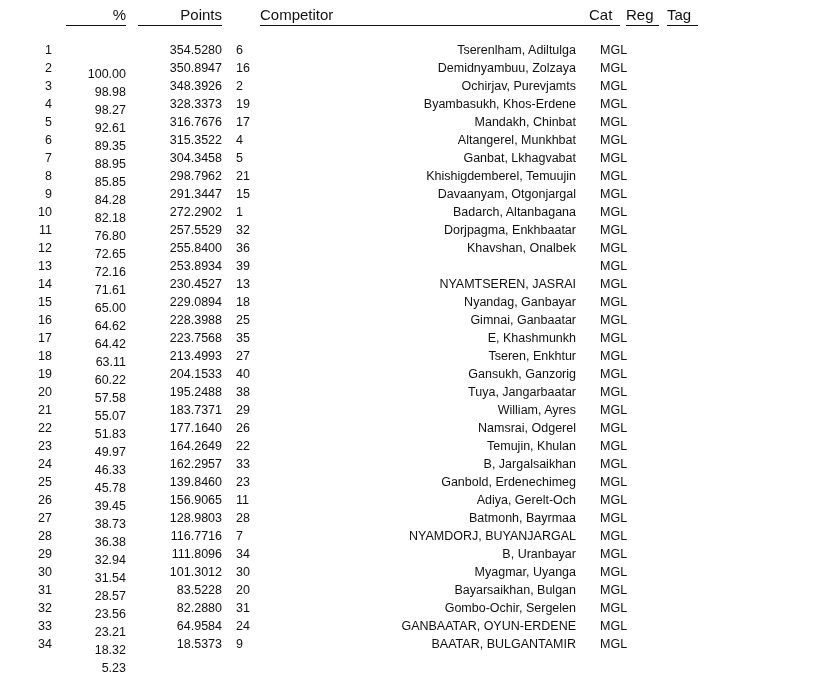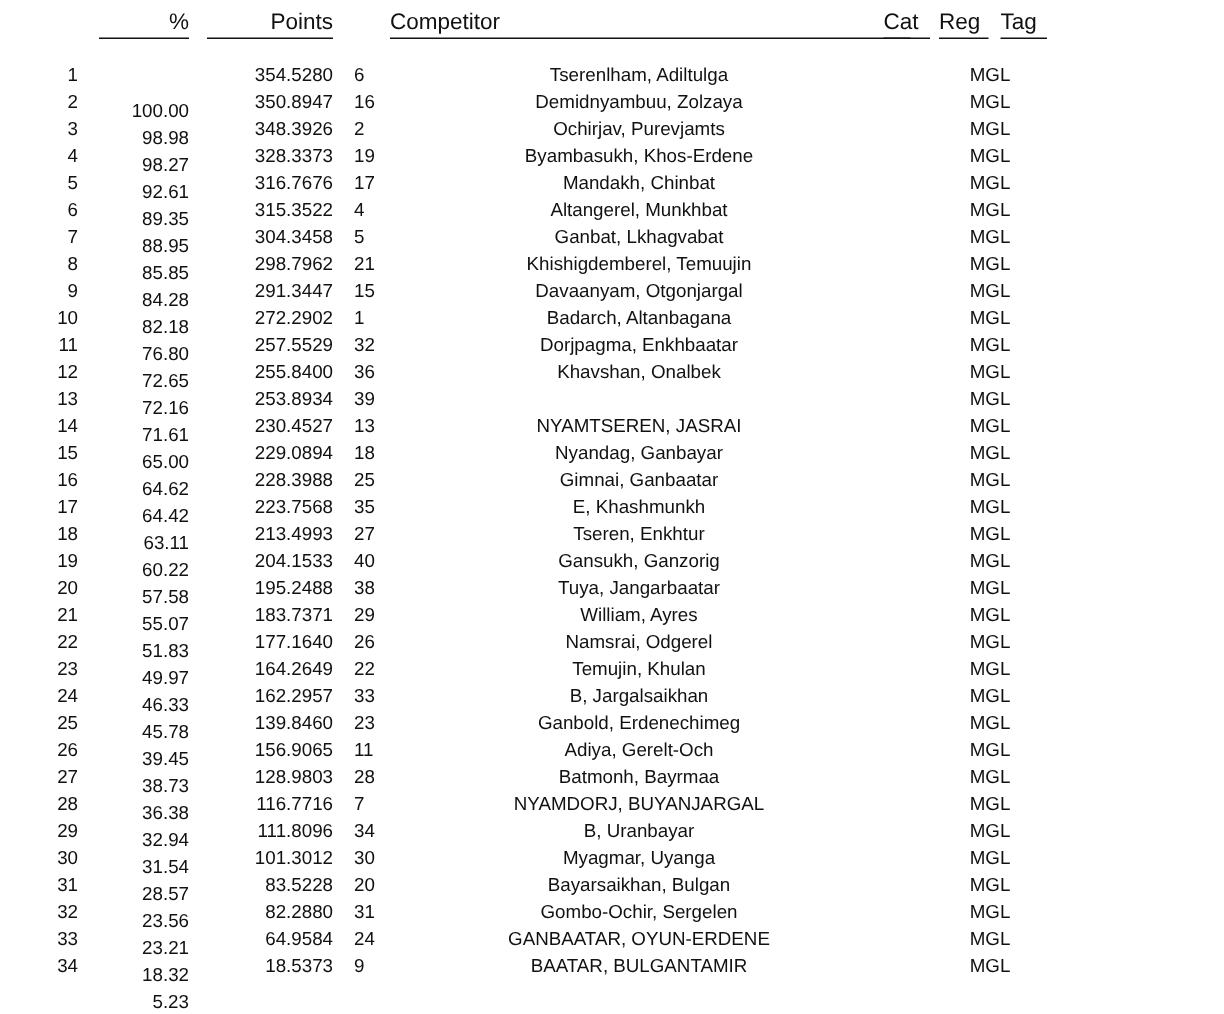--- a/index.html
+++ b/index.html
@@ -52,23 +52,23 @@
       white-space: nowrap;
     }
     .row span {
       position: absolute;
       top: 0;
     }
     .c-rank { left: 20px; width: 32px; text-align: right; }
     .c-pct { left: 66px; width: 60px; text-align: right; margin-top: 24px; }
     .c-points { left: 138px; width: 84px; text-align: right; }
     .c-bib { left: 236px; width: 34px; text-align: left; }
-    .c-name { left: 276px; width: 300px; text-align: center; }
+    .c-name { left: 276px; width: 300px; text-align: right; }
     .c-cat { left: 589px; width: 31px; text-align: left; }
-    .c-reg { left: 640px; width: 40px; text-align: center; }
+    .c-reg { left: 600px; width: 40px; text-align: left; }
     .c-tag { left: 667px; width: 31px; text-align: left; }
   </style>
 </head>
 <body>
 
 <div class="header">
   <div class="hcell h-pct">%</div>
   <div class="hcell h-points">Points</div>
   <div class="hcell h-comp">Competitor</div>
   <div class="hcell h-cat">Cat</div>

